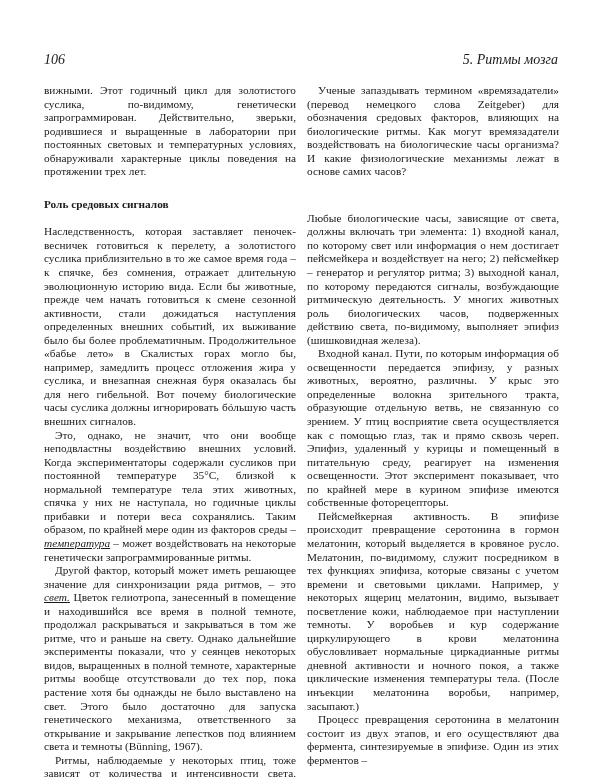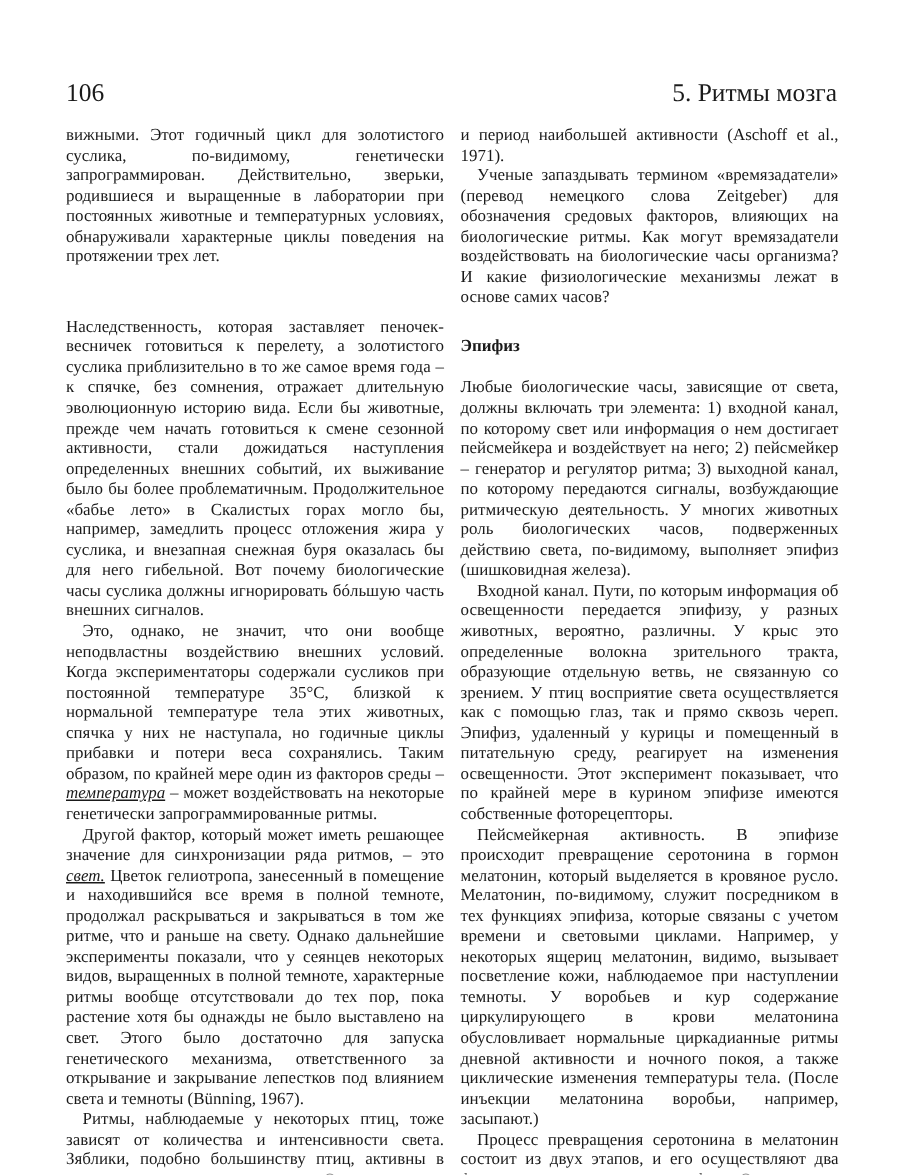--- a/index.html
+++ b/index.html
@@ -1,18 +1,18 @@
 <!DOCTYPE html>
 <html><head>
 <meta charset="utf-8">
 <style>
   html, body { margin:0; padding:0; background:#ffffff; }
   body { width:600px; height:783px; position:relative; overflow:hidden; color:#1a1a1a;
          font-family:"Liberation Serif","DejaVu Serif",serif; }
-  .running-head { position:absolute; top:52px; left:44px; width:514px; height:14px; font-size:17px; }
+  .running-head { position:absolute; top:52px; left:44px; width:514px; height:14px; font-size:14px;font-style:italic; }
   .page-num { position:absolute; left:0; top:0; }
   .chapter { position:absolute; right:0; top:0; }
   .col { position:absolute; top:84px; width:252px; font-size:11.3px; line-height:13.55px; text-align:justify; }
   .col-left { left:44px; }
   .col-right { left:307px; }
   .col p { margin:0; text-indent:11px; hyphens:manual; }
   .col p.noindent { text-indent:0; }
   .col h3 { margin:0; font-size:11.3px; font-weight:bold; line-height:13.55px; }
   .gap { height:13.5px; }
   .gap-s { height:6px; }
@@ -21,34 +21,33 @@
 </style>
 </head>
 <body>
 
 <div class="running-head">
   <span class="page-num">106</span>
   <span class="chapter">5. Ритмы мозга</span>
 </div>
 
 <div class="col col-left">
-  <p class="noindent">вижными. Этот годичный цикл для золотистого суслика, по-видимому, генетически запрограммирован. Действительно, зверьки, родившиеся и выращенные в лаборатории при постоянных животные и температурных условиях, обнаруживали характерные циклы поведения на протяжении трех лет.</p>
+  <p class="noindent">вижными. Этот годичный цикл для золотистого суслика, по-видимому, генетически запрограммирован. Действительно, зверьки, родившиеся и выращенные в лаборатории при постоянных световых и температурных условиях, обнаруживали характерные циклы поведения на протяжении трех лет.</p>
   <div class="gap"></div>
   <div class="gap-s"></div>
+  <h3>Роль средовых сигналов</h3>
   <div class="gap"></div>
   <p class="noindent">Наследственность, которая заставляет пеночек-весничек готовиться к перелету, а золотистого суслика приблизительно в то же самое время года – к спячке, без сомнения, отражает длительную эволюционную историю вида. Если бы животные, прежде чем начать готовиться к смене сезонной активности, стали дожидаться наступления определенных внешних событий, их выживание было бы более проблематичным. Продолжительное «бабье лето» в Скалистых горах могло бы, например, замедлить процесс отложения жира у суслика, и внезапная снежная буря оказалась бы для него гибельной. Вот почему биологические часы суслика должны игнорировать бóльшую часть внешних сигналов.</p>
   <p><span>Это, однако, не значит, что они вообще неподвластны воздействию внешних условий. Когда экспериментаторы содержали сусликов при постоянной температуре 35°C, близкой к нормальной температуре тела этих животных, спячка у них не наступала, но годичные циклы прибавки и потери веса сохранялись. Таким образом, по крайней мере один из факторов среды – </span><i>температура</i><span> – может воздействовать на некоторые генетически запрограммированные ритмы.</span></p>
   <p><span>Другой фактор, который может иметь решающее значение для синхронизации ряда ритмов, – это </span><i>свет.</i><span> Цветок гелиотропа, занесенный в помещение и находившийся все время в полной темноте, продолжал раскрываться и закрываться в том же ритме, что и раньше на свету. Однако дальнейшие эксперименты показали, что у сеянцев некоторых видов, выращенных в полной темноте, характерные ритмы вообще отсутствовали до тех пор, пока растение хотя бы однажды не было выставлено на свет. Этого было достаточно для запуска генетического механизма, ответственного за открывание и закрывание лепестков под влиянием света и темноты (Bünning, 1967).</span></p>
   <p>Ритмы, наблюдаемые у некоторых птиц, тоже зависят от количества и интенсивности света. Зяблики, подобно большинству птиц, активны в дневные часы и отдыхают ночью. Однако, если их почти круглосуточно держать в полумраке и лишь на 15 минут каждый день включать яркий свет, то цикл активности у этих птиц будет определяться периодами сильной освещенности. Если такой период наступает рано, вскоре после пробуждения птиц, они раньше становятся активными и их цикл ускоряется; если же свет включать позднее, то будет запаздывать</p>
 </div>
 
 <div class="col col-right">
-  <p class="noindent">и период наибольшей активности (Aschoff et al., 1971).</p>
   <p>Ученые запаздывать термином «времязадатели» (перевод немецкого слова Zeitgeber) для обозначения средовых факторов, влияющих на биологические ритмы. Как могут времязадатели воздействовать на биологические часы организма? И какие физиологические механизмы лежат в основе самих часов?</p>
   <div class="gap"></div>
   <div class="gap-s"></div>
-  <h3>Эпифиз</h3>
   <div class="gap"></div>
   <p class="noindent">Любые биологические часы, зависящие от света, должны включать три элемента: 1) входной канал, по которому свет или информация о нем достигает пейсмейкера и воздействует на него; 2) пейсмейкер – генератор и регулятор ритма; 3) выходной канал, по которому передаются сигналы, возбуждающие ритмическую деятельность. У многих животных роль биологических часов, подверженных действию света, по-видимому, выполняет эпифиз (шишковидная железа).</p>
   <p><b class="runin">Входной канал.</b><span> Пути, по которым информация об освещенности передается эпифизу, у разных животных, вероятно, различны. У крыс это определенные волокна зрительного тракта, образующие отдельную ветвь, не связанную со зрением. У птиц восприятие света осуществляется как с помощью глаз, так и прямо сквозь череп. Эпифиз, удаленный у курицы и помещенный в питательную среду, реагирует на изменения освещенности. Этот эксперимент показывает, что по крайней мере в курином эпифизе имеются собственные фоторецепторы.</span></p>
   <p><b class="runin">Пейсмейкерная активность.</b><span> В эпифизе происходит превращение серотонина в гормон мелатонин, который выделяется в кровяное русло. Мелатонин, по-видимому, служит посредником в тех функциях эпифиза, которые связаны с учетом времени и световыми циклами. Например, у некоторых ящериц мелатонин, видимо, вызывает посветление кожи, наблюдаемое при наступлении темноты. У воробьев и кур содержание циркулирующего в крови мелатонина обусловливает нормальные циркадианные ритмы дневной активности и ночного покоя, а также циклические изменения температуры тела. (После инъекции мелатонина воробьи, например, засыпают.)</span></p>
   <p><span>Процесс превращения серотонина в мелатонин состоит из двух этапов, и его осуществляют два фермента, синтезируемые в эпифизе. Один из этих ферментов – </span></p>
 </div>
 
 </body></html>

